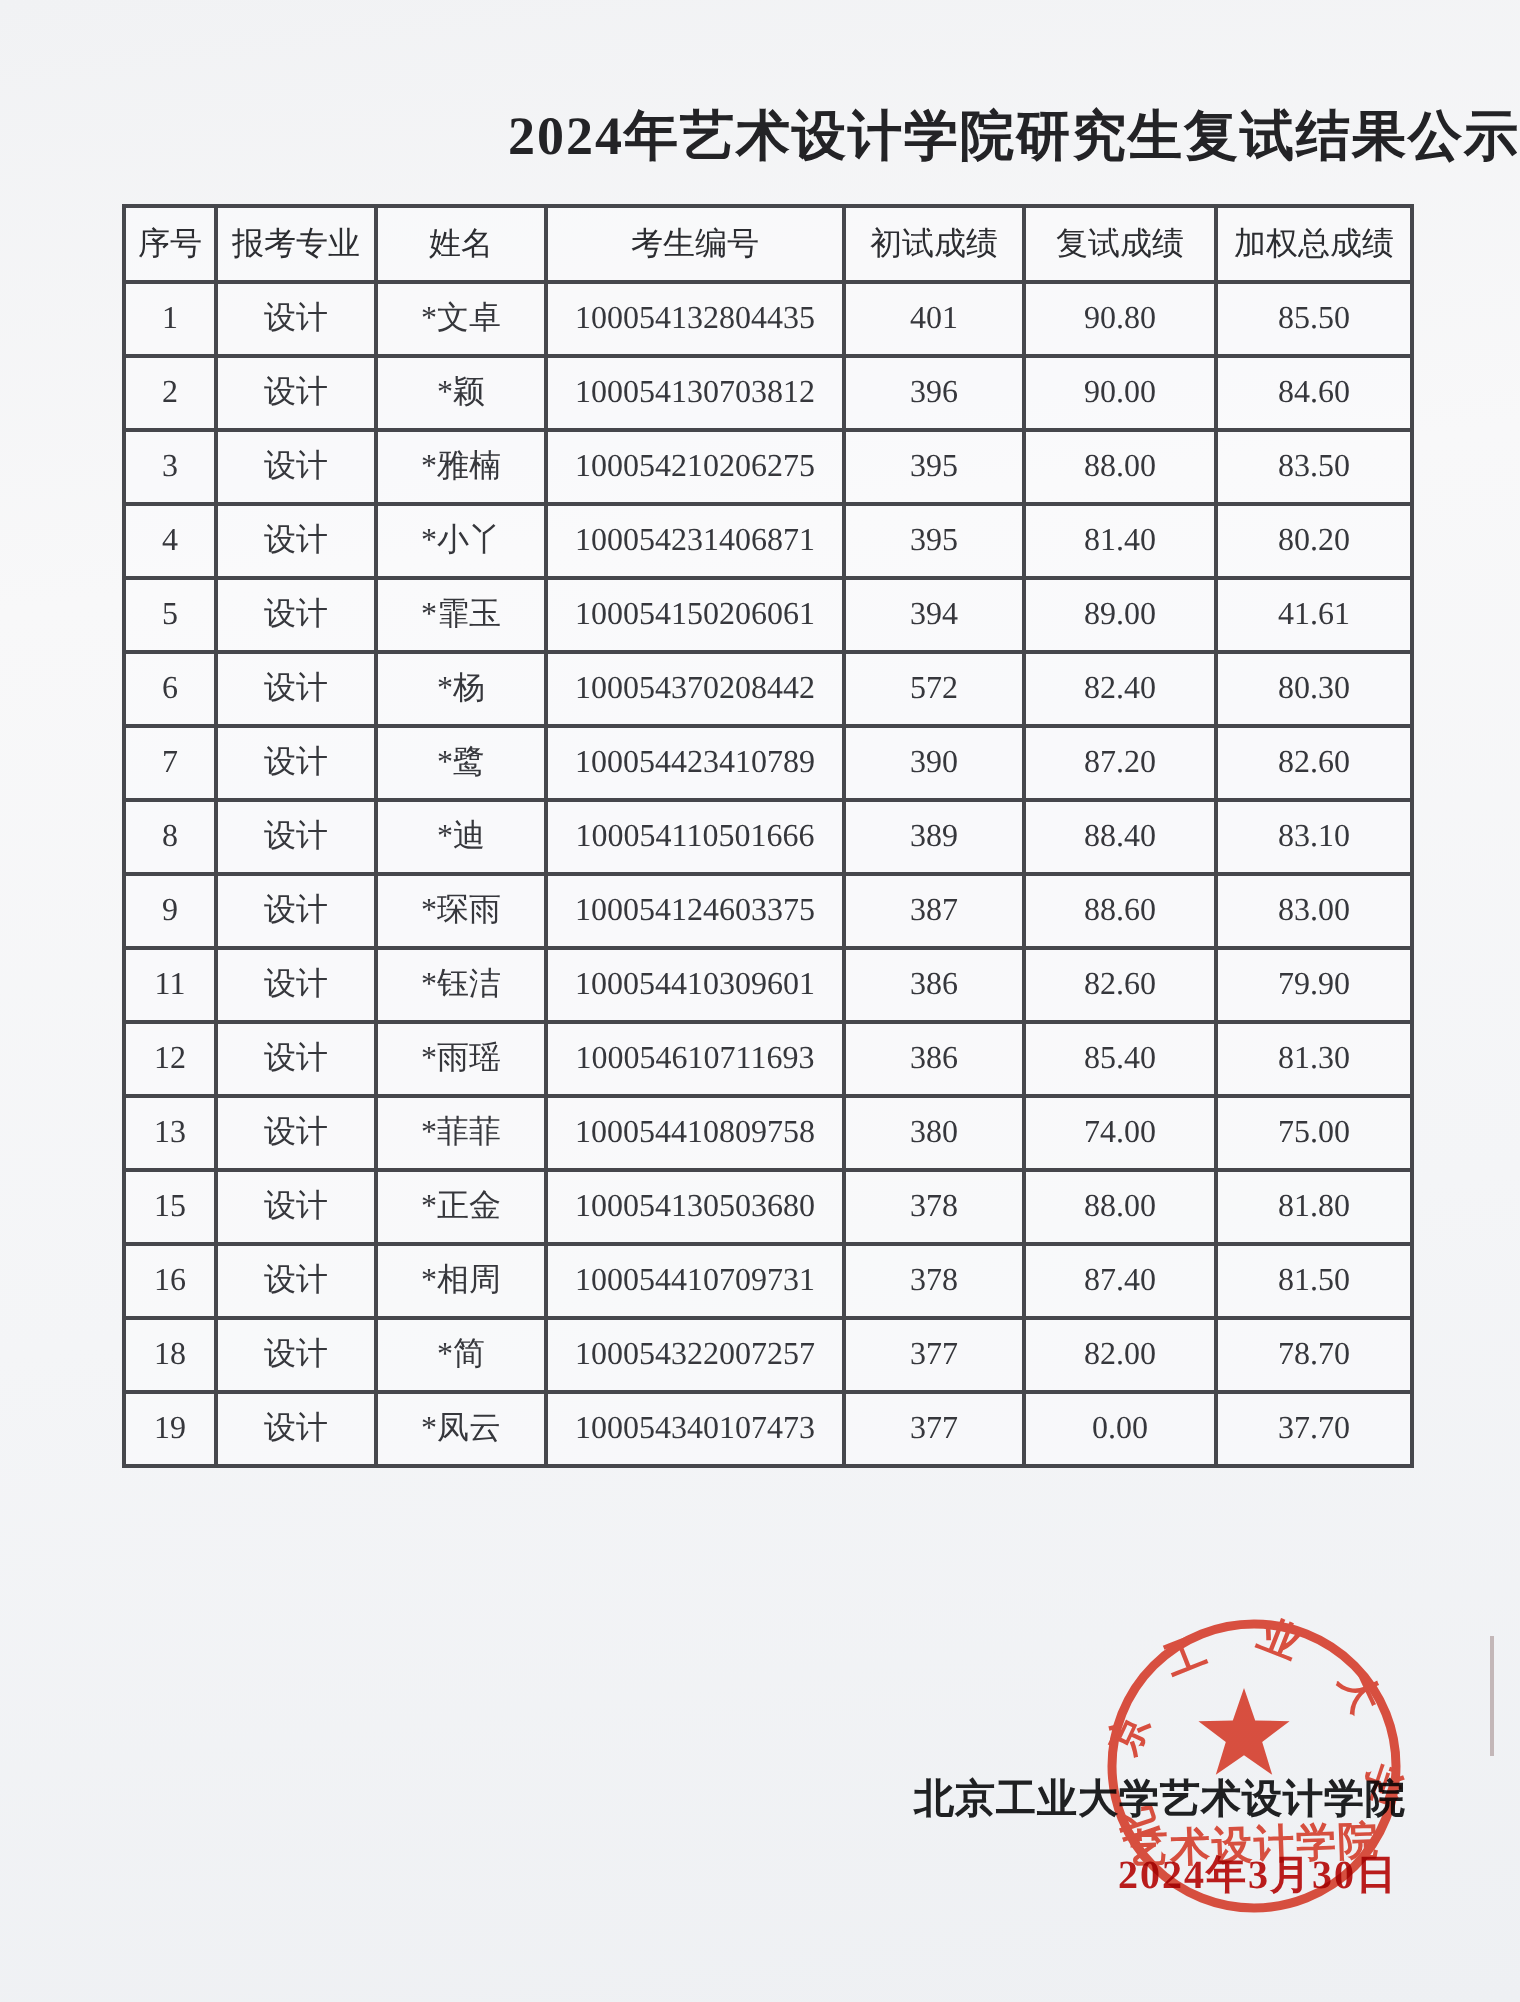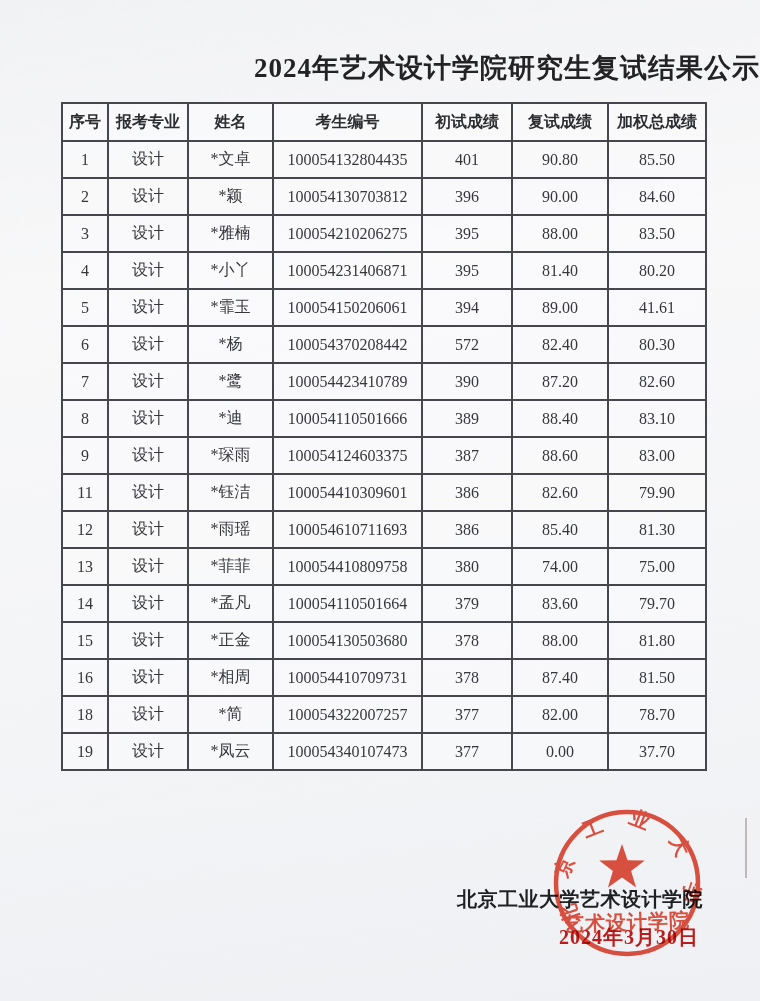--- a/index.html
+++ b/index.html
@@ -45,21 +45,21 @@
     vertical-align: middle;
     padding: 0 2px;
     overflow: hidden;
     white-space: nowrap;
   }
   table.results { border: 2px solid #3a3b40; }
   table.results thead tr { height: 38px; }
   table.results tbody tr { height: 37px; }
   table.results th {
     font-size: 16px;
-    font-weight: 700;
+    font-weight: 400;
     color: #2c2d31;
     border-radius: 11px;
   }
   table.results td {
     font-size: 16px;
     font-weight: 400;
     color: #36373c;
   }
   col.w0 { width: 46px; }
   col.w1 { width: 80px; }
@@ -250,29 +250,20 @@
         <tr>
           <td>13</td>
           <td>设计</td>
           <td>*菲菲</td>
           <td>100054410809758</td>
           <td>380</td>
           <td>74.00</td>
           <td>75.00</td>
         </tr>
         <tr>
-          <td>14</td>
-          <td>设计</td>
-          <td>*孟凡</td>
-          <td>100054110501664</td>
-          <td>379</td>
-          <td>83.60</td>
-          <td>79.70</td>
-        </tr>
-        <tr>
           <td>15</td>
           <td>设计</td>
           <td>*正金</td>
           <td>100054130503680</td>
           <td>378</td>
           <td>88.00</td>
           <td>81.80</td>
         </tr>
         <tr>
           <td>16</td>

